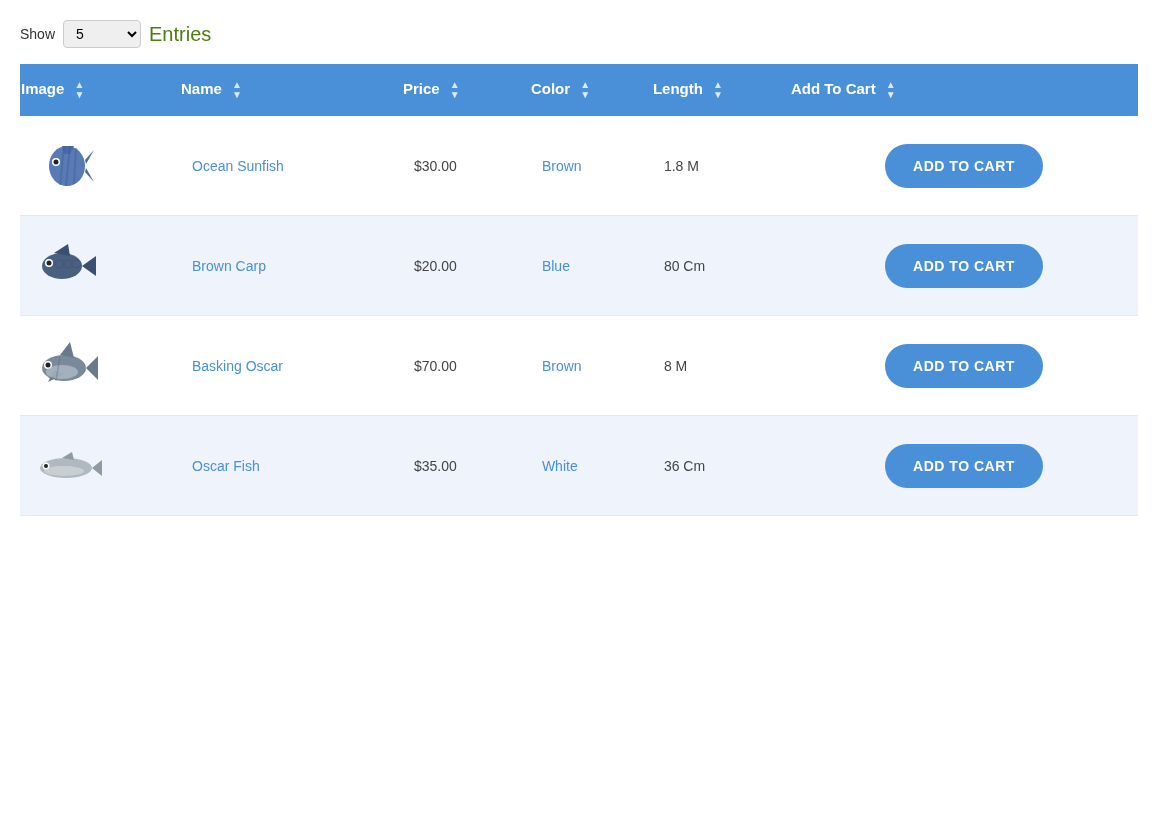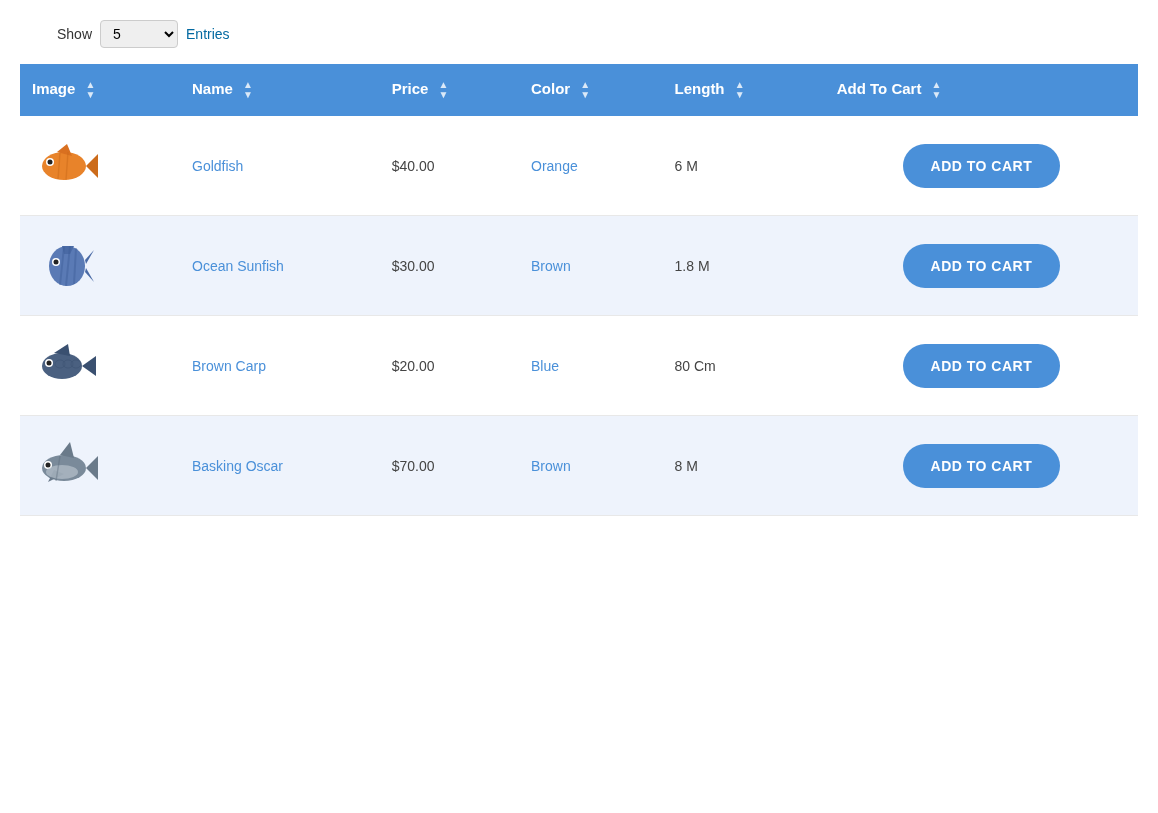--- a/index.html
+++ b/index.html
@@ -7,47 +7,46 @@
       font-family: Arial, sans-serif;
       background: #fff;
       color: #333;
       padding: 20px;
     }
     .top-controls {
       display: flex;
       align-items: center;
       gap: 8px;
       margin-bottom: 16px;
-      margin-left: 37px;
     }
     .show-label {
       font-size: 14px;
       color: #333;
     }
     .entries-select {
       padding: 4px 24px 4px 8px;
       border: 1px solid #ccc;
       border-radius: 4px;
       font-size: 14px;
       appearance: auto;
     }
     .entries-label {
-      font-size: 14px;
-      color: #0369a1;
+      font-size: 20px;
+      color: #4d7c0f;
     }
     .fish-table {
       width: 100%;
       border-collapse: collapse;
     }
     .fish-table thead tr {
       background: #4A90D9;
       color: white;
     }
     .fish-table thead th {
-      padding: 16px 12px;
+      padding: 16px 1px;
       text-align: left;
       font-size: 15px;
       font-weight: 600;
       position: relative;
       user-select: none;
     }
     .fish-table thead th .sort-icons {
       display: inline-flex;
       flex-direction: column;
       margin-left: 6px;
@@ -137,41 +136,20 @@
         Length
         <span class="sort-icons">▲<br>▼</span>
       </th>
       <th>
         Add To Cart
         <span class="sort-icons">▲<br>▼</span>
       </th>
     </tr>
   </thead>
   <tbody id="table-body">
-  <tr>
-        <td class="fish-image-cell"><svg width="70" height="60" viewBox="0 0 70 60" xmlns="http://www.w3.org/2000/svg">
-
-      <ellipse cx="32" cy="32" rx="22" ry="14" fill="#e8832a"></ellipse>
-
-      <polygon points="54,32 66,20 66,44" fill="#cc6b1a"></polygon>
-
-      <polygon points="25,18 35,10 40,22" fill="#d97020"></polygon>
-
-      <circle cx="18" cy="28" r="4" fill="white"></circle>
-      <circle cx="18" cy="28" r="2.5" fill="#222"></circle>
-
-      <line x1="28" y1="19" x2="26" y2="45" stroke="#cc6b1a" stroke-width="1.5" opacity="0.5"></line>
-      <line x1="36" y1="18" x2="34" y2="46" stroke="#cc6b1a" stroke-width="1.5" opacity="0.5"></line>
-    </svg></td>
-        <td class="name-cell">Goldfish</td>
-        <td>$40.00</td>
-        <td class="color-cell">Orange</td>
-        <td>6 M</td>
-        <td class="cart-cell"><button class="add-to-cart-btn">ADD TO CART</button></td>
-      </tr>
       <tr>
         <td class="fish-image-cell"><svg width="70" height="60" viewBox="0 0 70 60" xmlns="http://www.w3.org/2000/svg">
 
       <ellipse cx="35" cy="32" rx="18" ry="20" fill="#5a7ab5"></ellipse>
 
       <polygon points="30,12 42,12 38,20 32,20" fill="#4a6aa5"></polygon>
 
       <polygon points="53,26 62,16 54,30" fill="#4a6aa5"></polygon>
 
       <polygon points="53,38 62,48 54,34" fill="#4a6aa5"></polygon>
@@ -228,14 +206,34 @@
       <ellipse cx="30" cy="38" rx="16" ry="7" fill="#c0cad4" opacity="0.6"></ellipse>
 
       <line x1="28" y1="22" x2="24" y2="47" stroke="#5a6a7a" stroke-width="1.5" opacity="0.4"></line>
     </svg></td>
         <td class="name-cell">Basking Oscar</td>
         <td>$70.00</td>
         <td class="color-cell">Brown</td>
         <td>8 M</td>
         <td class="cart-cell"><button class="add-to-cart-btn">ADD TO CART</button></td>
       </tr>
+      <tr>
+        <td class="fish-image-cell"><svg width="70" height="60" viewBox="0 0 70 60" xmlns="http://www.w3.org/2000/svg">
+
+      <ellipse cx="34" cy="34" rx="26" ry="10" fill="#b0b8c0"></ellipse>
+
+      <polygon points="60,34 70,26 70,42" fill="#909aa2"></polygon>
+
+      <polygon points="30,24 40,18 42,26" fill="#909aa2"></polygon>
+
+      <circle cx="14" cy="32" r="3.5" fill="white"></circle>
+      <circle cx="14" cy="32" r="2" fill="#222"></circle>
+
+      <ellipse cx="32" cy="37" rx="20" ry="5" fill="#d8dde0" opacity="0.6"></ellipse>
+    </svg></td>
+        <td class="name-cell">Oscar Fish</td>
+        <td>$35.00</td>
+        <td class="color-cell">White</td>
+        <td>36 Cm</td>
+        <td class="cart-cell"><button class="add-to-cart-btn">ADD TO CART</button></td>
+      </tr>
     </tbody>
 </table>
 
 </body></html>

